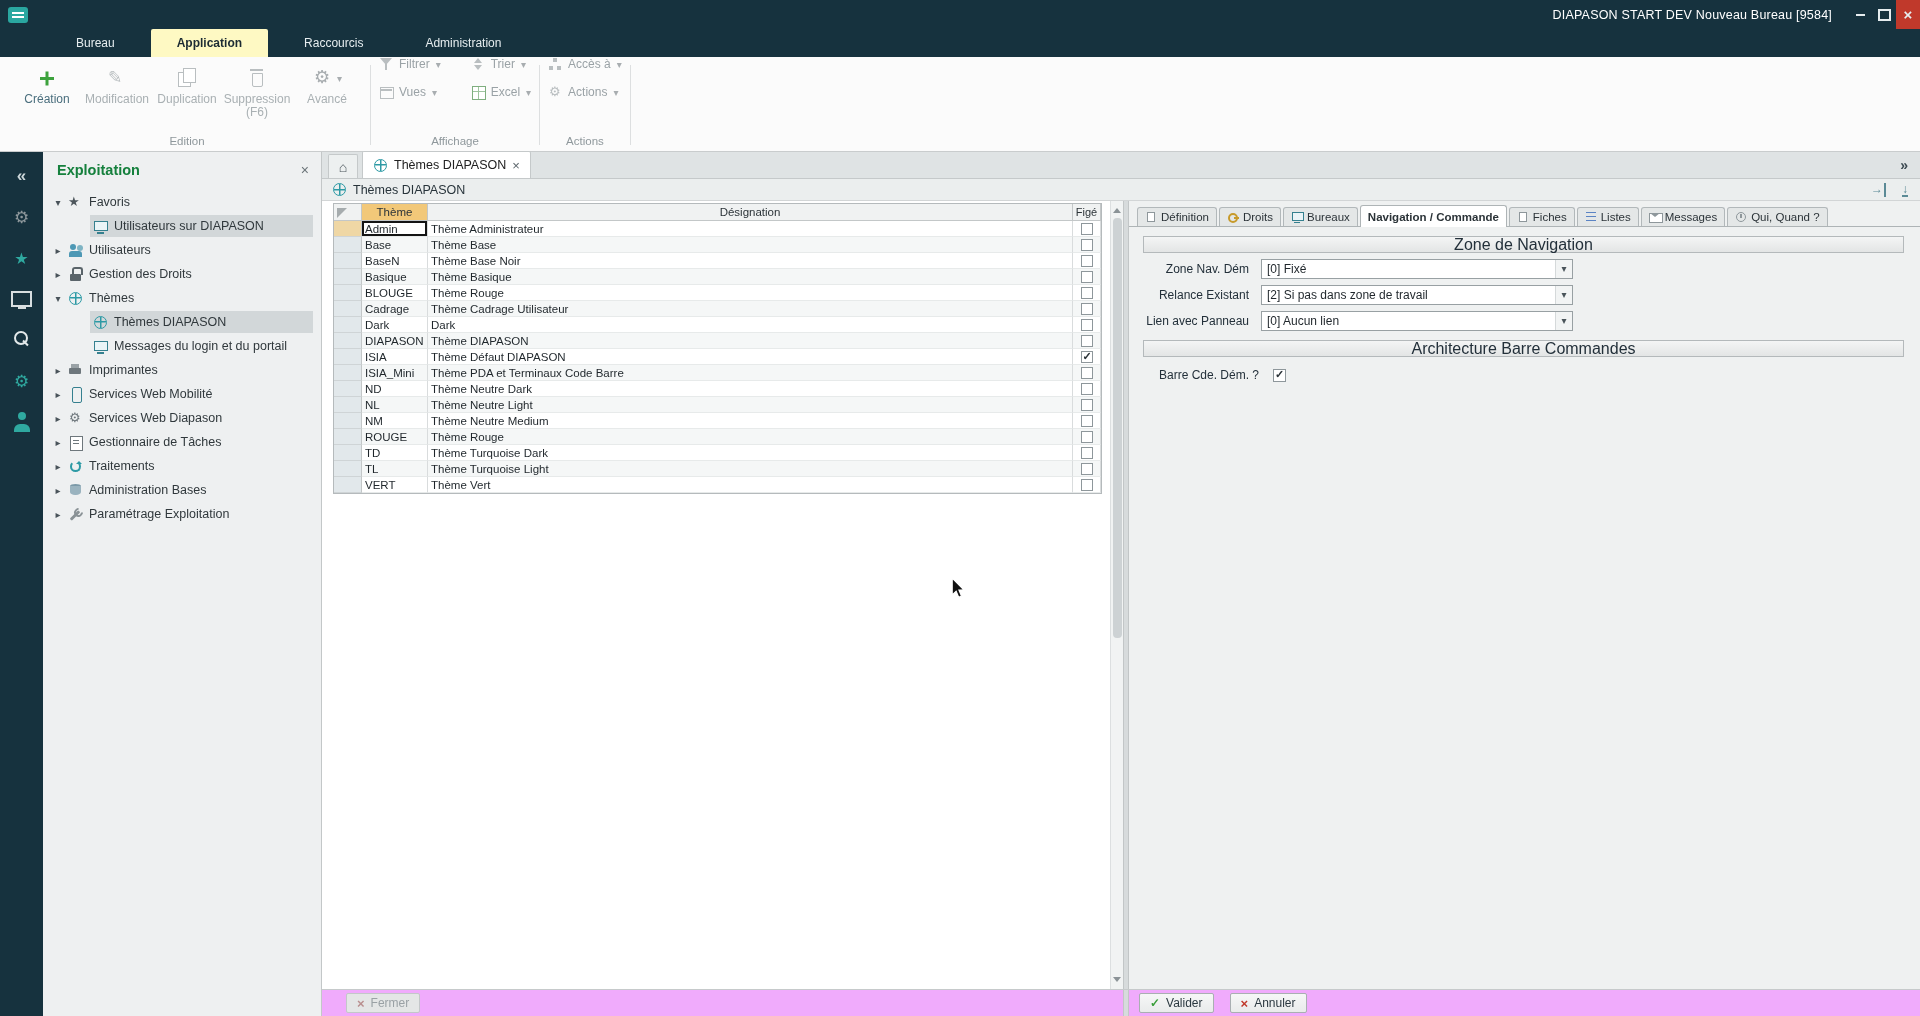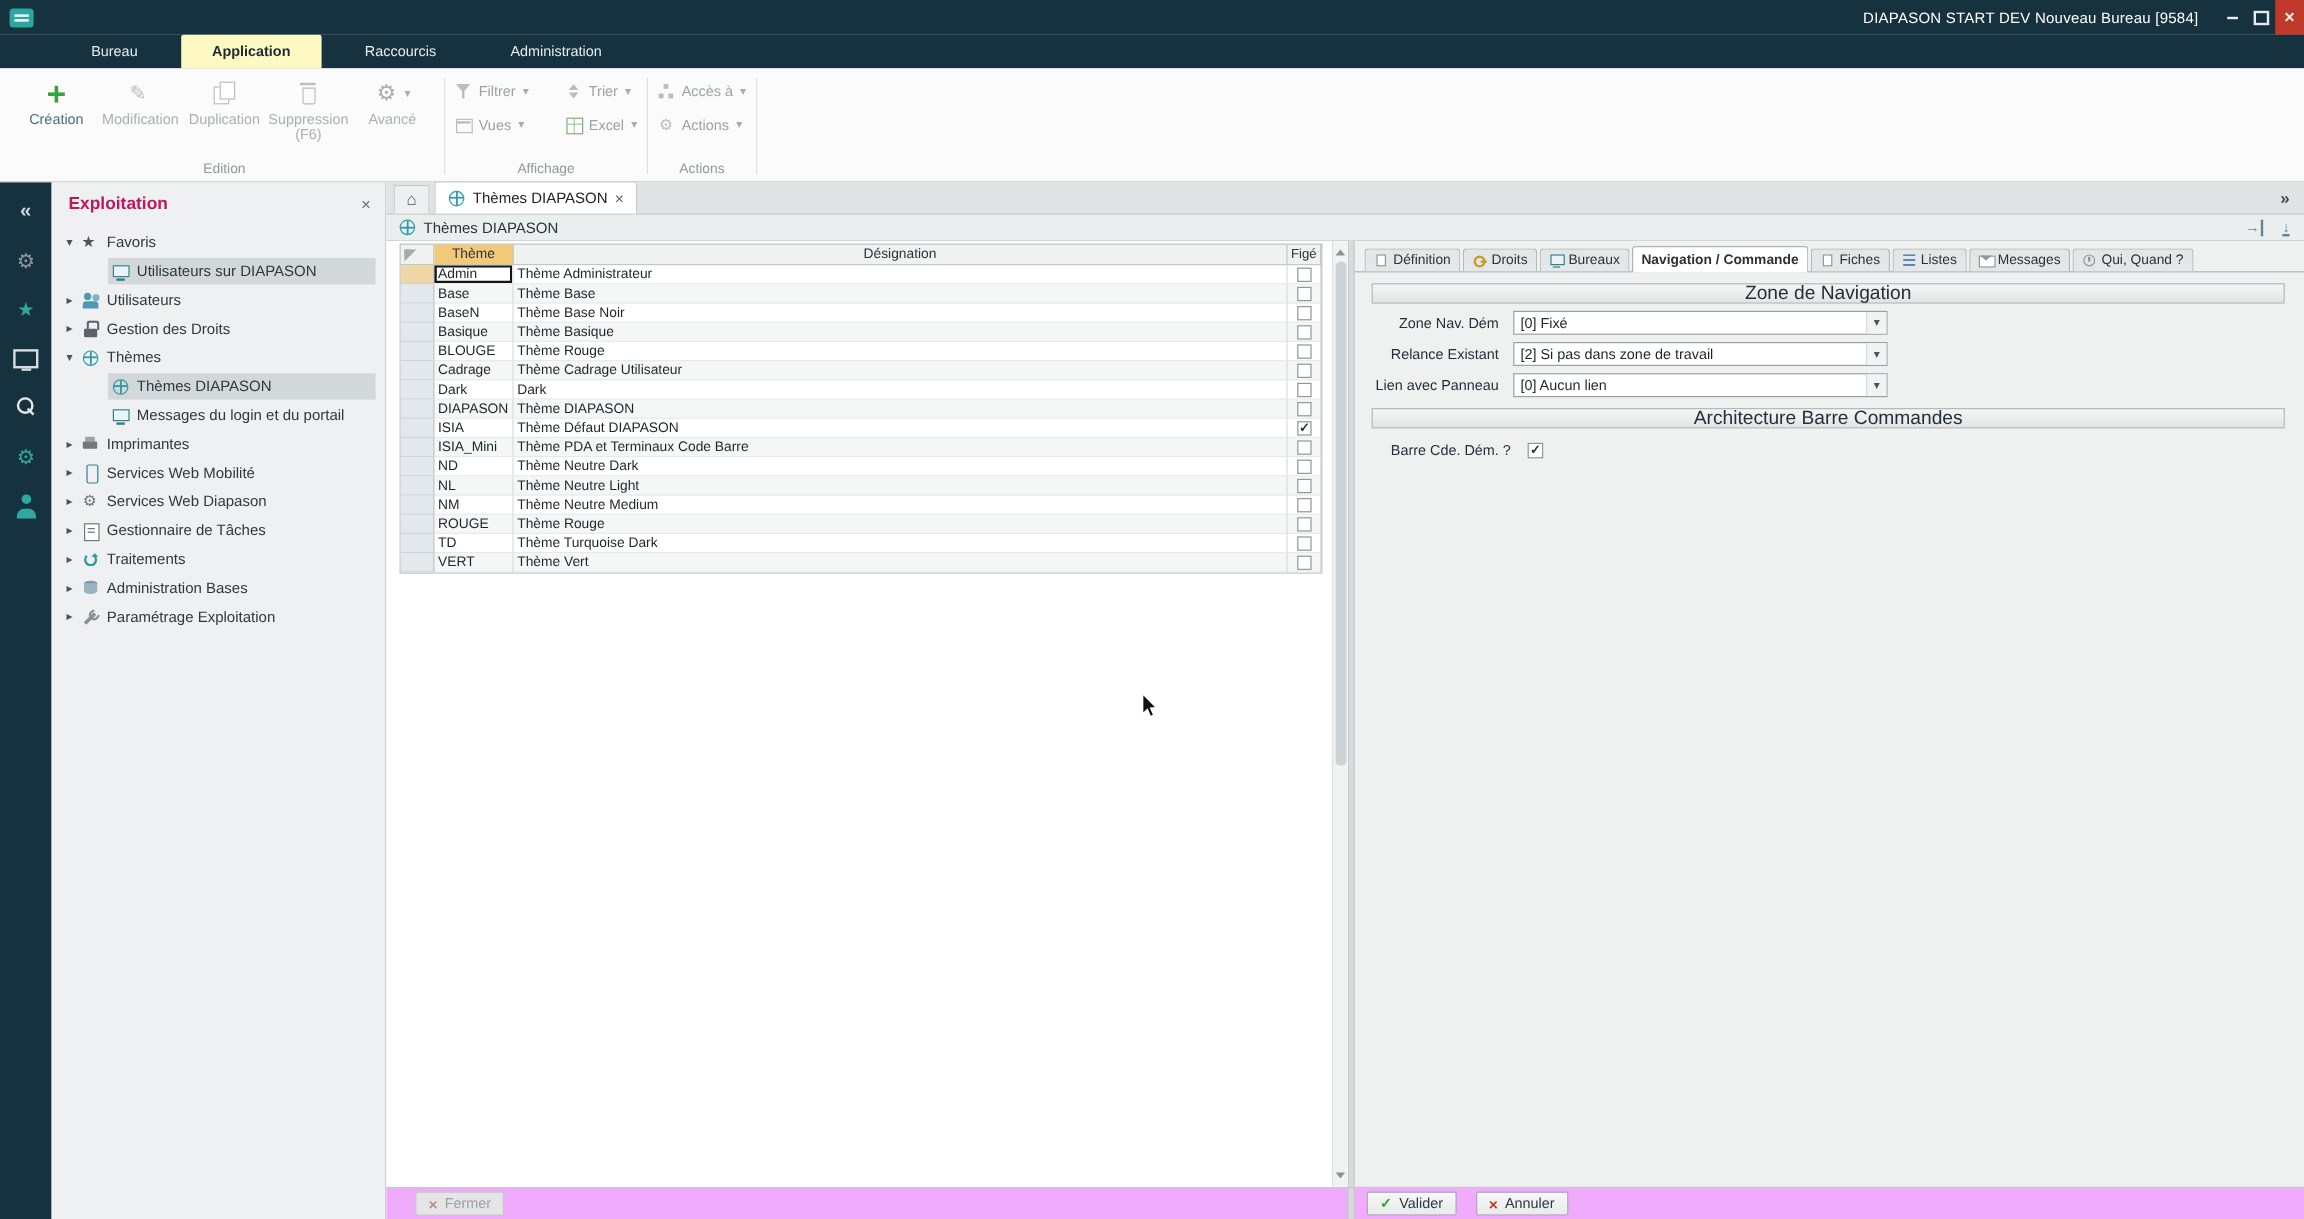--- a/index.html
+++ b/index.html
@@ -38,21 +38,21 @@
   .ric.plus::before,.ric.plus::after{content:"";position:absolute;background:#3da23d;left:4px;top:10px;width:14px;height:3px}
   .ric.plus::after{transform:rotate(90deg)}
   .ric.pencil::before{content:"✎";font-size:17px;color:#b9bec0;position:absolute;top:0;left:2px}
   .ric.copy::before{content:"";position:absolute;top:5px;left:2px;width:11px;height:13px;border:1.5px solid #b9bec0;background:#fff}
   .ric.copy::after{content:"";position:absolute;top:1px;left:7px;width:11px;height:13px;border:1.5px solid #b9bec0;background:#fff}
   .ric.trash::before{content:"";position:absolute;top:2px;left:4px;width:13px;height:2px;background:#b9bec0}
   .ric.trash::after{content:"";position:absolute;top:6px;left:6px;width:9px;height:12px;border:1.5px solid #b9bec0;border-radius:0 0 2px 2px}
   .ric.gear-g::before{content:"⚙";font-size:18px;color:#a8adb0;position:absolute;top:-1px;left:2px}
   .caret{font-size:10px;color:#a8adb0}
   .caret::before{content:"▾"}
-  .sm-grid{display:grid;grid-template-columns:auto auto;column-gap:30px;row-gap:14px;padding-top:12px;align-items:center}
+  .sm-grid{display:grid;grid-template-columns:auto auto;column-gap:30px;row-gap:14px;align-items:center}
   .smbtn{display:flex;align-items:center;gap:6px;font-size:12px;color:#9aa2a6}
   .sic{width:14px;height:14px;position:relative;display:inline-block;flex:none}
   .sic.funnel::before{content:"";position:absolute;top:1px;left:1px;border-left:6px solid transparent;border-right:6px solid transparent;border-top:7px solid #b9bec0}
   .sic.funnel::after{content:"";position:absolute;top:7px;left:6px;width:2px;height:6px;background:#b9bec0}
   .sic.sort::before{content:"";position:absolute;top:1px;left:3px;border-left:4px solid transparent;border-right:4px solid transparent;border-bottom:5px solid #b9bec0}
   .sic.sort::after{content:"";position:absolute;bottom:1px;left:3px;border-left:4px solid transparent;border-right:4px solid transparent;border-top:5px solid #b9bec0}
   .sic.views::before{content:"";position:absolute;top:2px;left:1px;width:12px;height:10px;border:1.5px solid #b9bec0}
   .sic.views::after{content:"";position:absolute;top:4px;left:1px;width:12px;height:2px;background:#b9bec0}
   .sic.excel::before{content:"";position:absolute;top:1px;left:1px;width:12px;height:12px;border:1.5px solid #7fae7f;background:
      linear-gradient(#9fc49f,#9fc49f) 0 4px/12px 1px no-repeat,
@@ -72,21 +72,21 @@
   .rail-item[data-icon="desktop"]::after{content:"";position:absolute;bottom:2px;left:8px;width:8px;height:2px;background:#d7dee0}
   .rail-item[data-icon="search"]::before{content:"";width:10px;height:10px;border:2px solid #e3e9ea;border-radius:50%;position:absolute;top:3px;left:4px}
   .rail-item[data-icon="search"]::after{content:"";position:absolute;width:7px;height:2px;background:#e3e9ea;transform:rotate(45deg);top:14px;left:12px}
   .rail-item[data-icon="tools"]::before{content:"⚙";color:#2fa9a0;font-size:17px}
   .rail-item[data-icon="user-security"]::before{content:"";position:absolute;top:2px;left:8px;width:8px;height:8px;border-radius:50%;background:#2fa9a0}
   .rail-item[data-icon="user-security"]::after{content:"";position:absolute;bottom:2px;left:4px;width:16px;height:8px;border-radius:6px 6px 0 0;background:#2fa9a0}
 
   
   .navpanel{width:279px;background:#eef0f1;border-right:1px solid #c3c7c8;display:flex;flex-direction:column;flex:none}
   .nav-head{display:flex;align-items:center;padding:10px 12px 8px 14px}
-  .nav-title{color:#be185d;font-size:14.5px;font-weight:bold}
+  .nav-title{color:#15803d;font-size:14.5px;font-weight:bold}
   .nav-close{margin-left:auto;color:#6a7378;font-size:14px;line-height:14px}
   .nav-close::before{content:"×"}
   .tree{padding-top:4px}
   .trow{display:flex;align-items:center;height:24px;padding-left:8px;font-size:12.5px;color:#30383c}
   .trow[data-level="2"]{padding-left:33px}
   .t-arrow{width:14px;font-size:10px;color:#49535a;text-align:center;flex:none}
   .sel-wrap{display:flex;align-items:center;gap:6px;height:22px;padding:0 6px 0 3px;flex:1;margin-right:8px}
   .trow[data-selected="true"] .sel-wrap{background:#d2d7d9}
   .tlabel{white-space:nowrap}
 
@@ -576,20 +576,28 @@
               <div class="tr" data-focused="false">
               <div class="td sel"></div>
               <div class="td theme">TD</div>
               <div class="td desig">Thème Turquoise Dark</div>
               <div class="td fige">
                 <span class="cb" data-checked="false"></span>
               </div>
             </div>
               <div class="tr" data-focused="false">
               <div class="td sel"></div>
+              <div class="td theme">TL</div>
+              <div class="td desig">Thème Turquoise Light</div>
+              <div class="td fige">
+                <span class="cb" data-checked="false"></span>
+              </div>
+            </div>
+              <div class="tr" data-focused="false">
+              <div class="td sel"></div>
               <div class="td theme">VERT</div>
               <div class="td desig">Thème Vert</div>
               <div class="td fige">
                 <span class="cb" data-checked="false"></span>
               </div>
             </div>
             </div>
         </div>
         <div class="vscroll">
           <span class="vs-up"></span>

